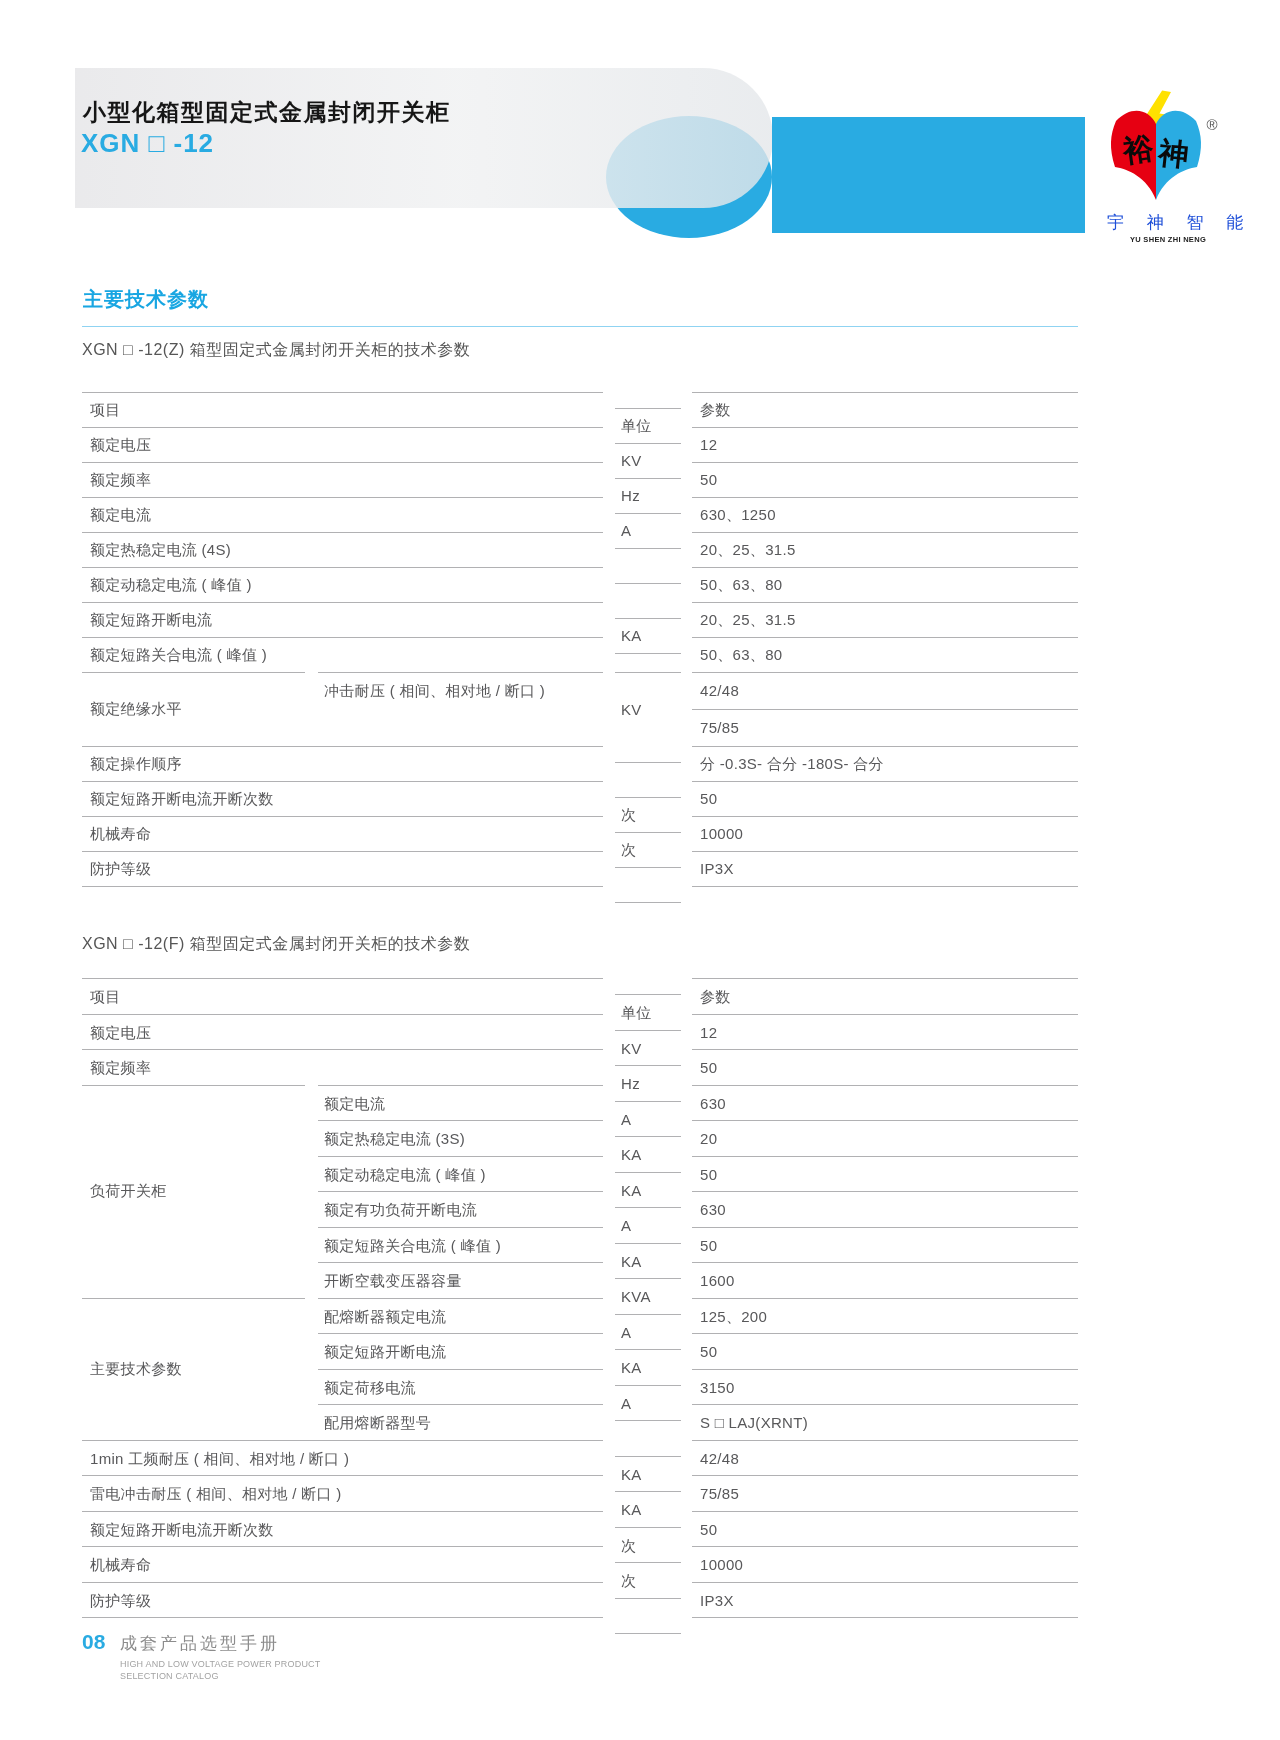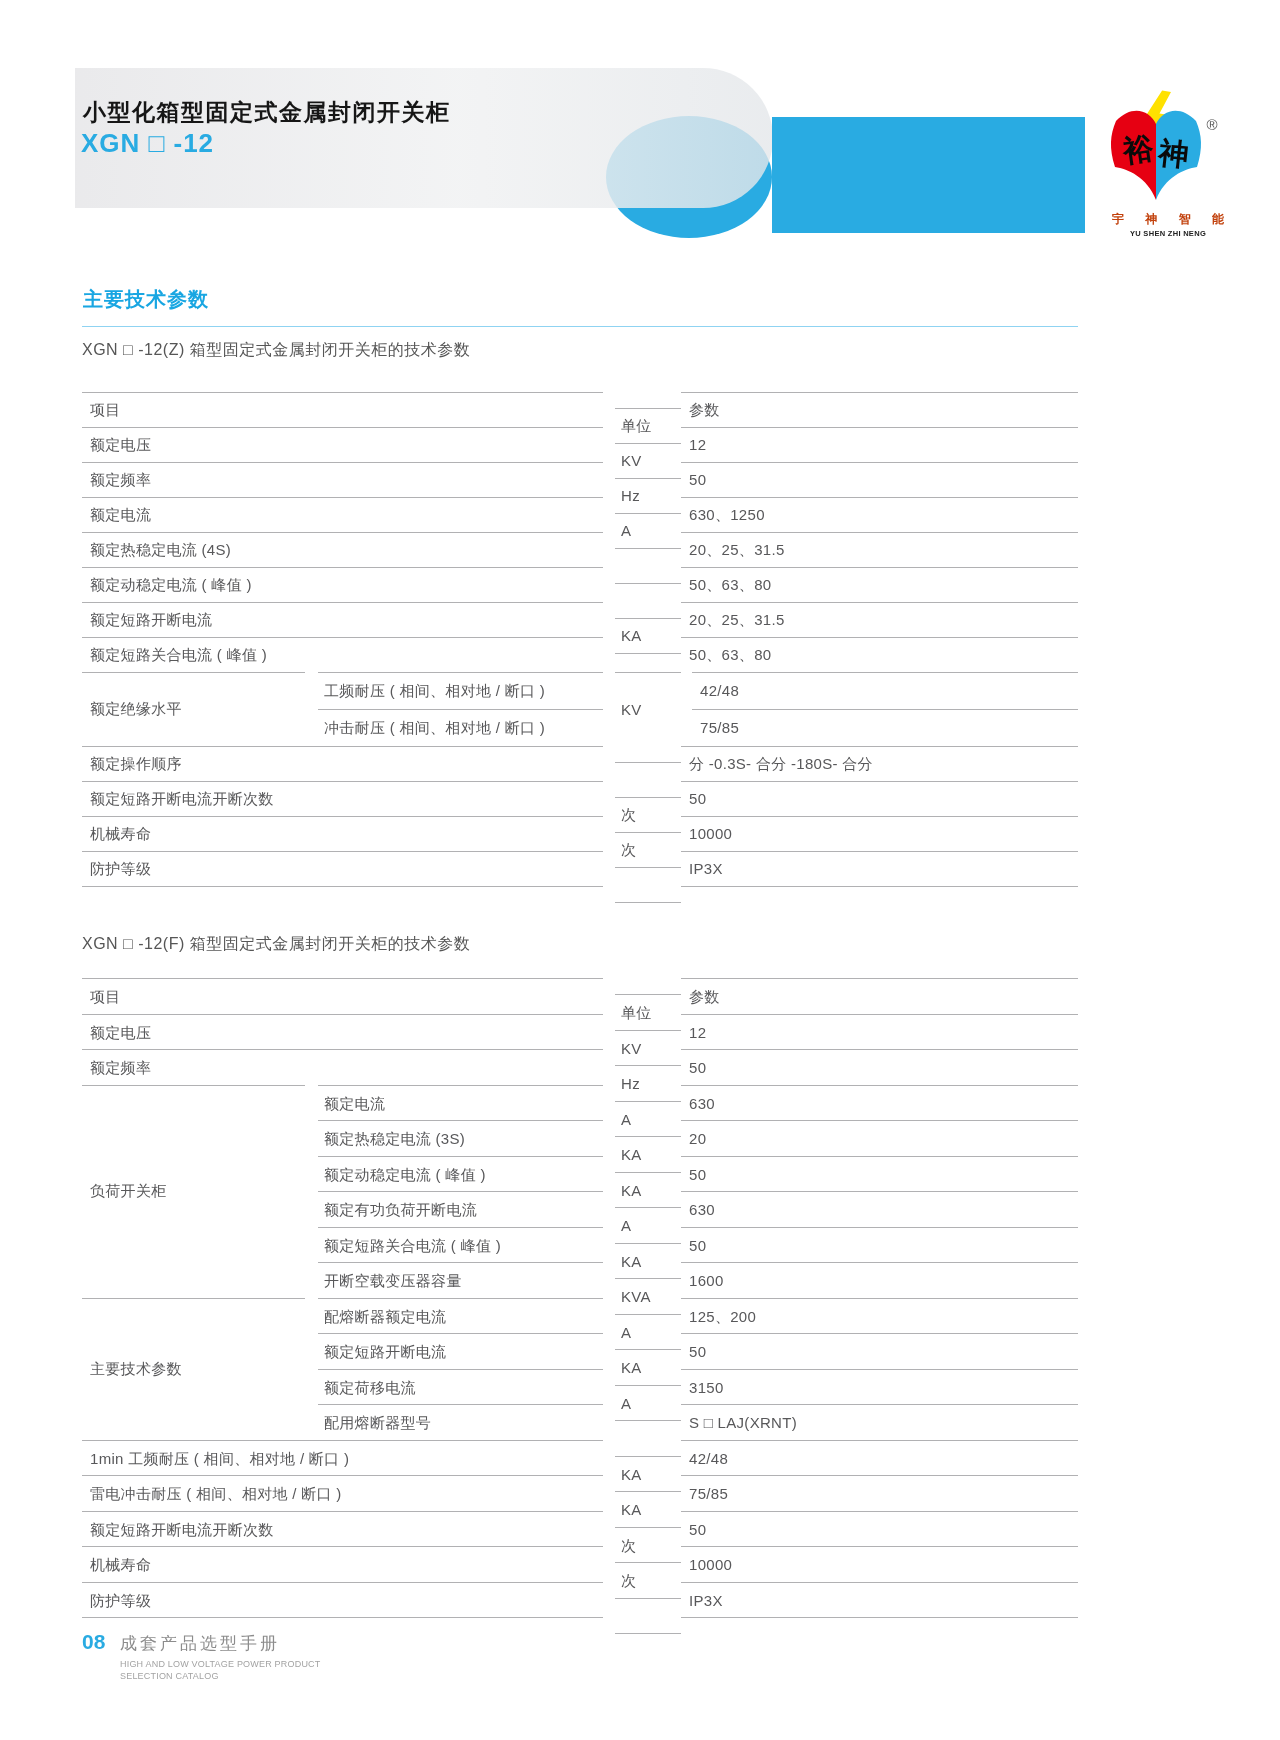--- a/index.html
+++ b/index.html
@@ -11,37 +11,37 @@
   
   .band-circle{position:absolute;left:606px;top:116px;width:166px;height:122px;border-radius:50%;background:var(--accent);z-index:1;}
   .band-gray{position:absolute;left:75px;top:68px;width:698px;height:140px;border-radius:0 70px 70px 0;
     background:linear-gradient(90deg,rgba(233,233,235,.96),rgba(241,242,243,.88) 55%,rgba(228,231,234,.80));z-index:2;}
   .band-blue{position:absolute;left:772px;top:117px;width:313px;height:116px;background:var(--accent);z-index:3;}
   .ptitle{position:absolute;left:83px;top:97px;font-size:23px;font-weight:bold;color:#161616;letter-spacing:1.5px;z-index:4;}
   .pmodel{position:absolute;left:81px;top:128px;font-size:26px;font-weight:bold;color:var(--accent);letter-spacing:1px;z-index:4;}
   
   .logo{position:absolute;left:1098px;top:88px;width:140px;text-align:center;z-index:4;}
   .logo svg{display:block;margin:0 auto;width:118px;height:126px;}
-  .logo-cn{font-size:12px;font-weight:bold;color:#c2410c;letter-spacing:9px;padding-left:9px;margin-top:-3px;white-space:nowrap;}
+  .logo-cn{font-size:17px;font-weight:normal;color:#1d4ed8;letter-spacing:9px;padding-left:9px;margin-top:-3px;white-space:nowrap;}
   .logo-en{font-size:7.5px;font-weight:bold;color:#222;letter-spacing:.3px;margin-top:1px;white-space:nowrap;}
   
   .sec-head{position:absolute;left:83px;top:286px;font-size:20px;font-weight:bold;color:#18a6e2;letter-spacing:1px;}
   .sec-rule{position:absolute;left:82px;top:326px;width:996px;height:1px;background:#8fd3f2;}
   .caption{position:absolute;left:82px;font-size:16px;color:#565656;letter-spacing:.5px;}
   .cap1{top:340px;}
   .cap2{top:934px;}
   
   .table{position:absolute;left:82px;width:996px;font-size:15px;color:var(--txt);letter-spacing:.3px;}
   .t1{top:392px;}
   .t2{top:978px;}
   .trow{display:flex;height:35px;line-height:34px;}
   .t2 .trow{height:35.5px;line-height:35px;}
   .cA{width:521px;border-top:1px solid var(--line);padding-left:8px;box-sizing:border-box;white-space:nowrap;}
   .cB{width:66px;margin-left:12px;border-top:1px solid var(--line);padding-left:6px;box-sizing:border-box;white-space:nowrap;margin-top:16px;}
-  .cC{flex:1;border-top:1px solid var(--line);padding-left:8px;box-sizing:border-box;white-space:nowrap;}
+  .cC{flex:1;margin-left:11px;border-top:1px solid var(--line);padding-left:8px;box-sizing:border-box;white-space:nowrap;}
   .tclose{height:0 !important;}
   
   .g1{display:flex;height:74px;}
   .g1 .gl{width:223px;border-top:1px solid var(--line);padding-left:8px;box-sizing:border-box;display:flex;align-items:center;}
   .g1 .subcol{width:285px;margin-left:13px;}
   .g1 .srow{height:37px;line-height:36px;border-top:1px solid var(--line);padding-left:6px;box-sizing:border-box;white-space:nowrap;}
   .g1 .unitcol{width:66px;margin-left:12px;border-top:1px solid var(--line);padding-left:6px;box-sizing:border-box;display:flex;align-items:center;}
   .g1 .valcol{flex:1;margin-left:11px;}
   .g1 .valcol .srow{padding-left:8px;}
   
@@ -120,21 +120,20 @@
       <div class="cC">20、25、31.5</div>
     </div>
     <div class="trow">
       <div class="cA">额定短路关合电流 ( 峰值 )</div>
       <div class="cB"></div>
       <div class="cC">50、63、80</div>
     </div>
     <div class="g1">
       <div class="gl">额定绝缘水平</div>
       <div class="subcol">
-        <div class="srow">工频耐压 ( 相间、相对地 / 断口 )</div>
         <div class="srow">冲击耐压 ( 相间、相对地 / 断口 )</div>
       </div>
       <div class="unitcol">KV</div>
       <div class="valcol">
         <div class="srow">42/48</div>
         <div class="srow">75/85</div>
       </div>
     </div>
     <div class="trow">
       <div class="cA">额定操作顺序</div>

